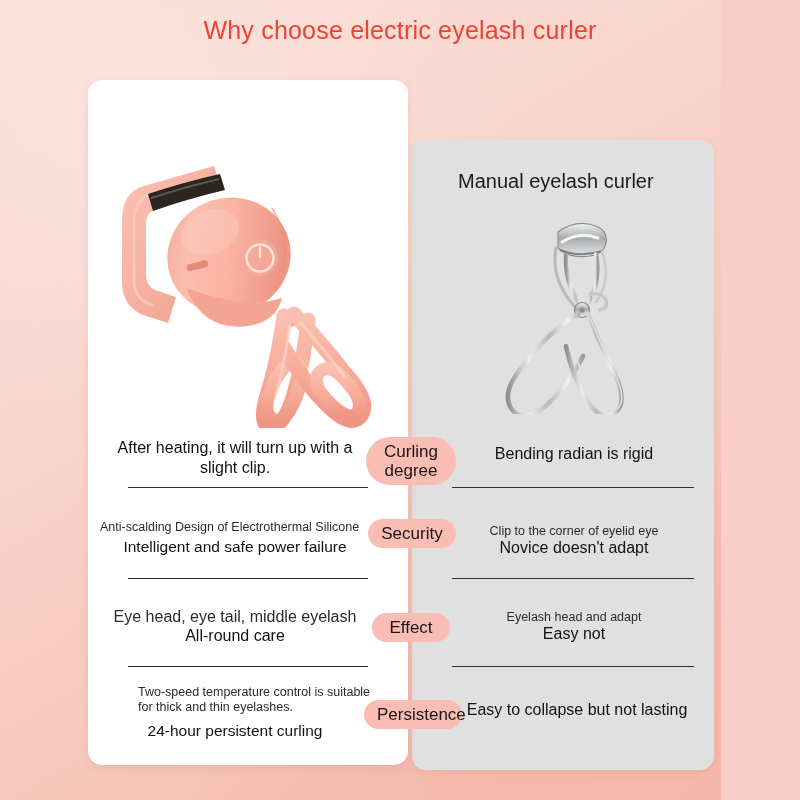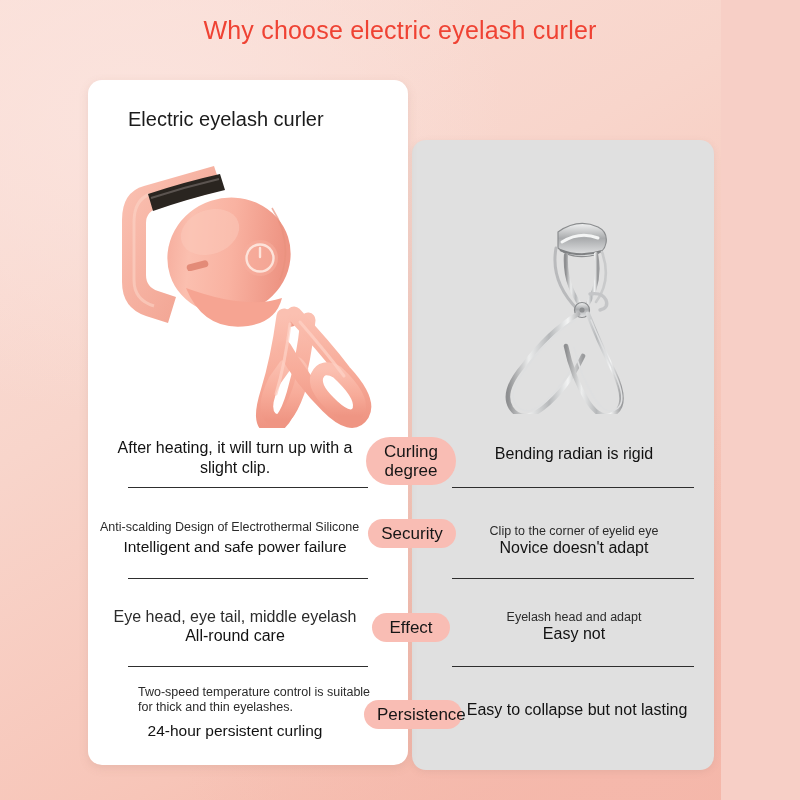--- a/index.html
+++ b/index.html
@@ -140,20 +140,21 @@
   }
 </style>
 </head>
 <body>
 
 <div id="page">
 
   <div class="page-title">Why choose electric eyelash curler</div>
 
   <div class="card-right">
+    <div class="card-title right">Manual eyelash curler</div>
 
     <div class="art-right">
       <svg width="190" height="212" viewBox="0 0 190 212">
         <defs>
           <linearGradient id="chrome" x1="0" y1="0" x2="1" y2="0">
             <stop offset="0%" stop-color="#8e8f91"></stop>
             <stop offset="28%" stop-color="#eceded"></stop>
             <stop offset="55%" stop-color="#b6b8ba"></stop>
             <stop offset="80%" stop-color="#f3f4f4"></stop>
             <stop offset="100%" stop-color="#9a9b9d"></stop>
@@ -181,21 +182,20 @@
         <path d="M108 112 q-30 18 -55 52 q-22 26 -12 42 q11 16 32 0 q24 -19 40 -52" fill="none" stroke="url(#chrome)" stroke-width="4.6" stroke-linecap="round"></path>
         <path d="M105 118 q-28 18 -50 50 q-18 23 -9 35 q10 12 26 -1 q22 -18 36 -48" fill="none" stroke="#dedfe0" stroke-width="1.6" stroke-linecap="round"></path>
 
         <path d="M118 112 q10 26 26 58 q14 30 2 40 q-14 11 -28 -10 q-16 -26 -22 -56" fill="none" stroke="url(#chrome)" stroke-width="4.6" stroke-linecap="round"></path>
         <path d="M121 118 q10 24 24 54 q12 26 3 34 q-11 9 -23 -9 q-15 -24 -21 -52" fill="none" stroke="#dedfe0" stroke-width="1.6" stroke-linecap="round"></path>
       </svg>
     </div>
   </div>
 
   <div class="card-left">
-    <div class="card-title left">Electric eyelash curler</div>
 
     <div class="art-left">
       <svg width="308" height="280" viewBox="0 0 308 280">
         <defs>
           <linearGradient id="pinkBody" x1="0" y1="0" x2="1" y2="0.4">
             <stop offset="0%" stop-color="#f3a393"></stop>
             <stop offset="30%" stop-color="#fbbfaf"></stop>
             <stop offset="62%" stop-color="#f9b2a1"></stop>
             <stop offset="100%" stop-color="#ee9584"></stop>
           </linearGradient>

